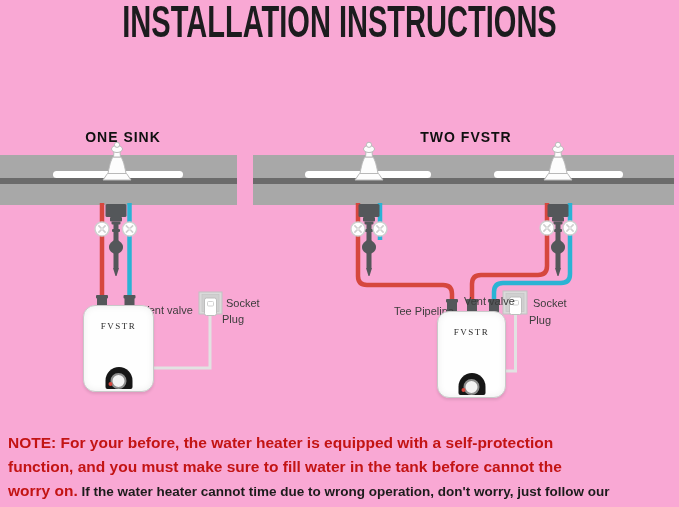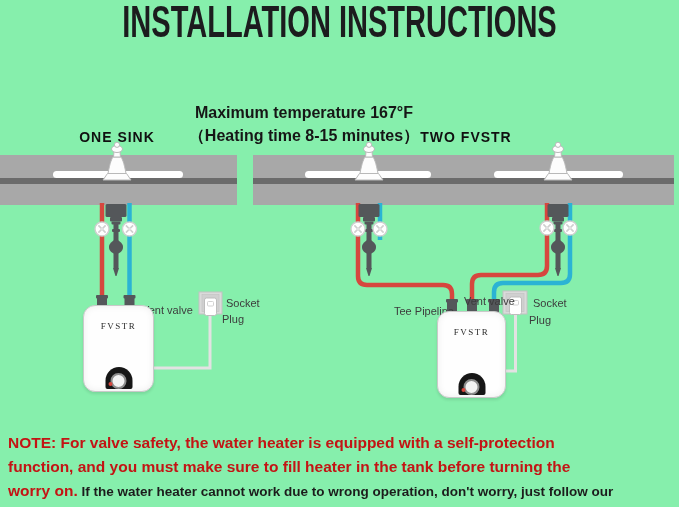--- a/index.html
+++ b/index.html
@@ -1,27 +1,27 @@
 <!DOCTYPE html>
 <html style="--hot-pipe: #d6473e; --cold-pipe: #2bb3d4; --note-red: #c31414; --countertop-gray: #a8a8a8; --counter-stripe: #6b6b6b; --fixture-gray: #54575a;"><head>
 <meta charset="utf-8">
 <style>
   html,body{margin:0;padding:0;background:#fff;}
-  #page{position:relative;width:679px;height:507px;background:#86efac;overflow:hidden;
+  #page{position:relative;width:679px;height:507px;background:#f9a8d4;overflow:hidden;
         font-family:"Liberation Sans",sans-serif;}
 
   
   #title{position:absolute;top:1px;left:0;right:0;text-align:center;
          font-size:44px;line-height:42px;font-weight:700;color:#1c1c1e;
          transform:scaleX(0.66);transform-origin:50% 0;white-space:nowrap;letter-spacing:0;}
   #subtitle{position:absolute;left:104px;top:101px;width:400px;text-align:center;
             font-size:16px;font-weight:700;color:#161616;line-height:23px;}
   .sink-heading{position:absolute;top:129px;width:140px;text-align:center;
             font-size:14px;font-weight:700;letter-spacing:1px;color:#101010;}
-  #heading-one{left:47px;} #heading-two{left:396px;}
+  #heading-one{left:53px;} #heading-two{left:396px;}
 
   
   .counter{position:absolute;top:155px;height:50px;background:var(--countertop-gray,#a8a8a8);z-index:1;}
   #counter-left{left:0;width:237px;} #counter-right{left:253px;width:421px;}
   .stripe{position:absolute;top:23px;left:0;right:0;height:6px;background:var(--counter-stripe,#6b6b6b);}
   .basin{position:absolute;top:171px;height:7px;background:#fff;border-radius:4px;z-index:1;}
   #basin-1{left:53px;width:130px;} #basin-2{left:305px;width:126px;} #basin-3{left:494px;width:129px;}
 
   
   #diagram{position:absolute;left:0;top:0;z-index:2;}
@@ -64,24 +64,20 @@
   #note .r{color:var(--note-red,#c31414);font-weight:700;font-size:15.5px;}
   #note .b{color:#1c1c1c;font-weight:700;font-size:13.5px;}
 </style>
 </head>
 <body>
 
 <div id="page">
 
   <div id="title">INSTALLATION INSTRUCTIONS</div>
 
-  <div id="subtitle">
-    <div>Maximum temperature 167°F</div>
-    <div>（Heating time 8-15 minutes）</div>
-  </div>
 
   <div id="heading-one" class="sink-heading">ONE SINK</div>
   <div id="heading-two" class="sink-heading">TWO FVSTR</div>
 
   <div id="counter-left" class="counter">
     <div class="stripe"></div>
   </div>
   <div id="counter-right" class="counter">
     <div class="stripe"></div>
   </div>
@@ -228,18 +224,18 @@
     </div>
   </div>
 
   <div id="lbl-socket1" class="lbl">Socket</div>
   <div id="lbl-plug1" class="lbl">Plug</div>
   <div id="lbl-vent2" class="lbl">Vent valve</div>
   <div id="lbl-socket2" class="lbl">Socket</div>
   <div id="lbl-plug2" class="lbl">Plug</div>
 
   <div id="note">
-    <div class="ln"><span class="r">NOTE: For valve safety, the water heater is equipped with a self-protection</span></div>
-    <div class="ln"><span class="r">function, and you must make sure to fill heater in the tank before turning the</span></div>
-    <div class="ln"><span class="r">worry on.</span><span class="b"> If the water heater cannot work due to wrong operation, don't worry, just follow our</span></div>
+    <div class="ln"><span class="r">NOTE: For your before, the water heater is equipped with a self-protection</span></div>
+    <div class="ln"><span class="r">function, and you must make sure to fill water in the tank before cannot the</span></div>
+    <div class="ln"><span class="r">worry on.</span><span class="b"> If the water heater cannot time due to wrong operation, don't worry, just follow our</span></div>
   </div>
 
 </div>
 
 </body></html>

